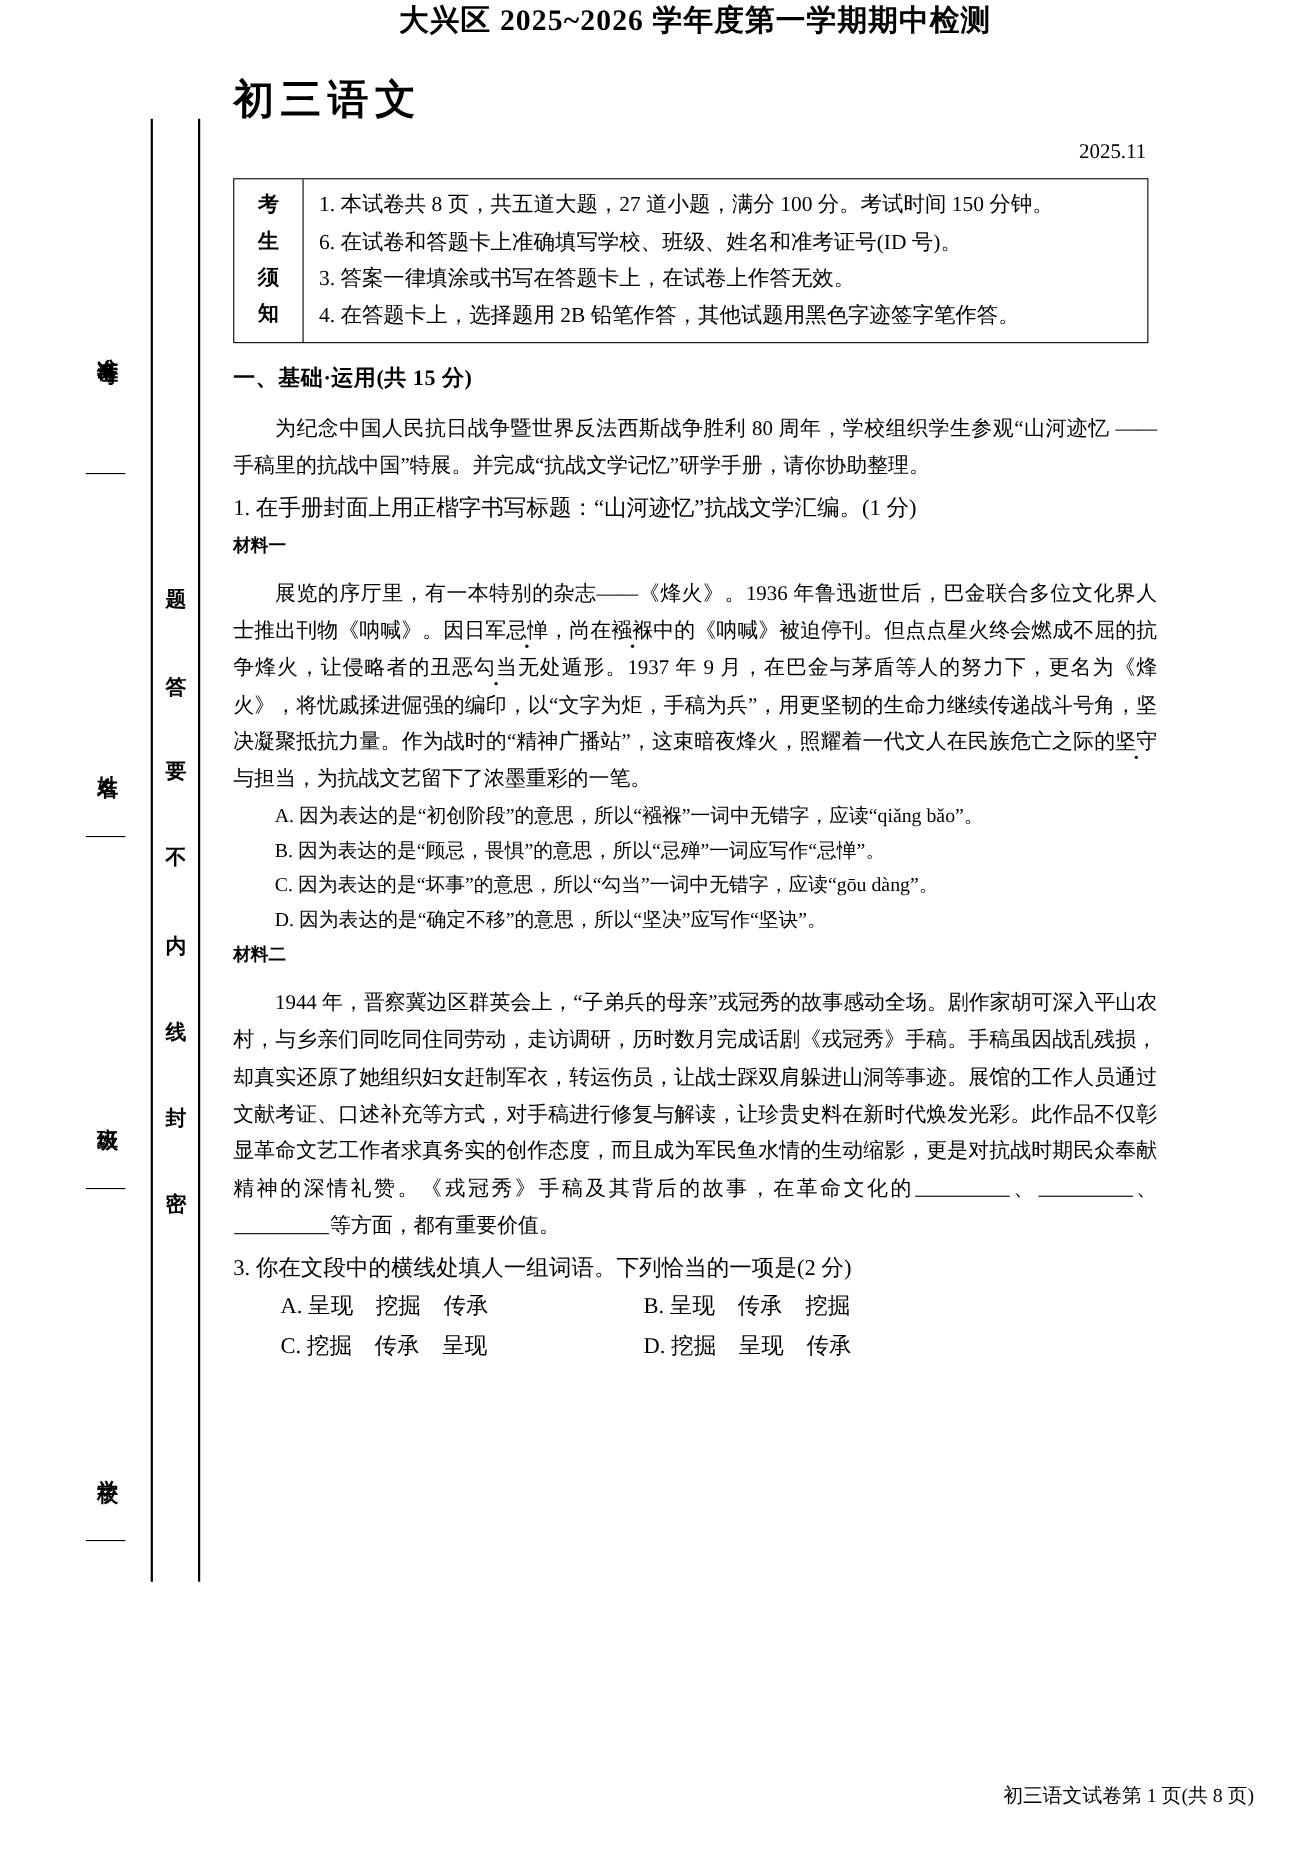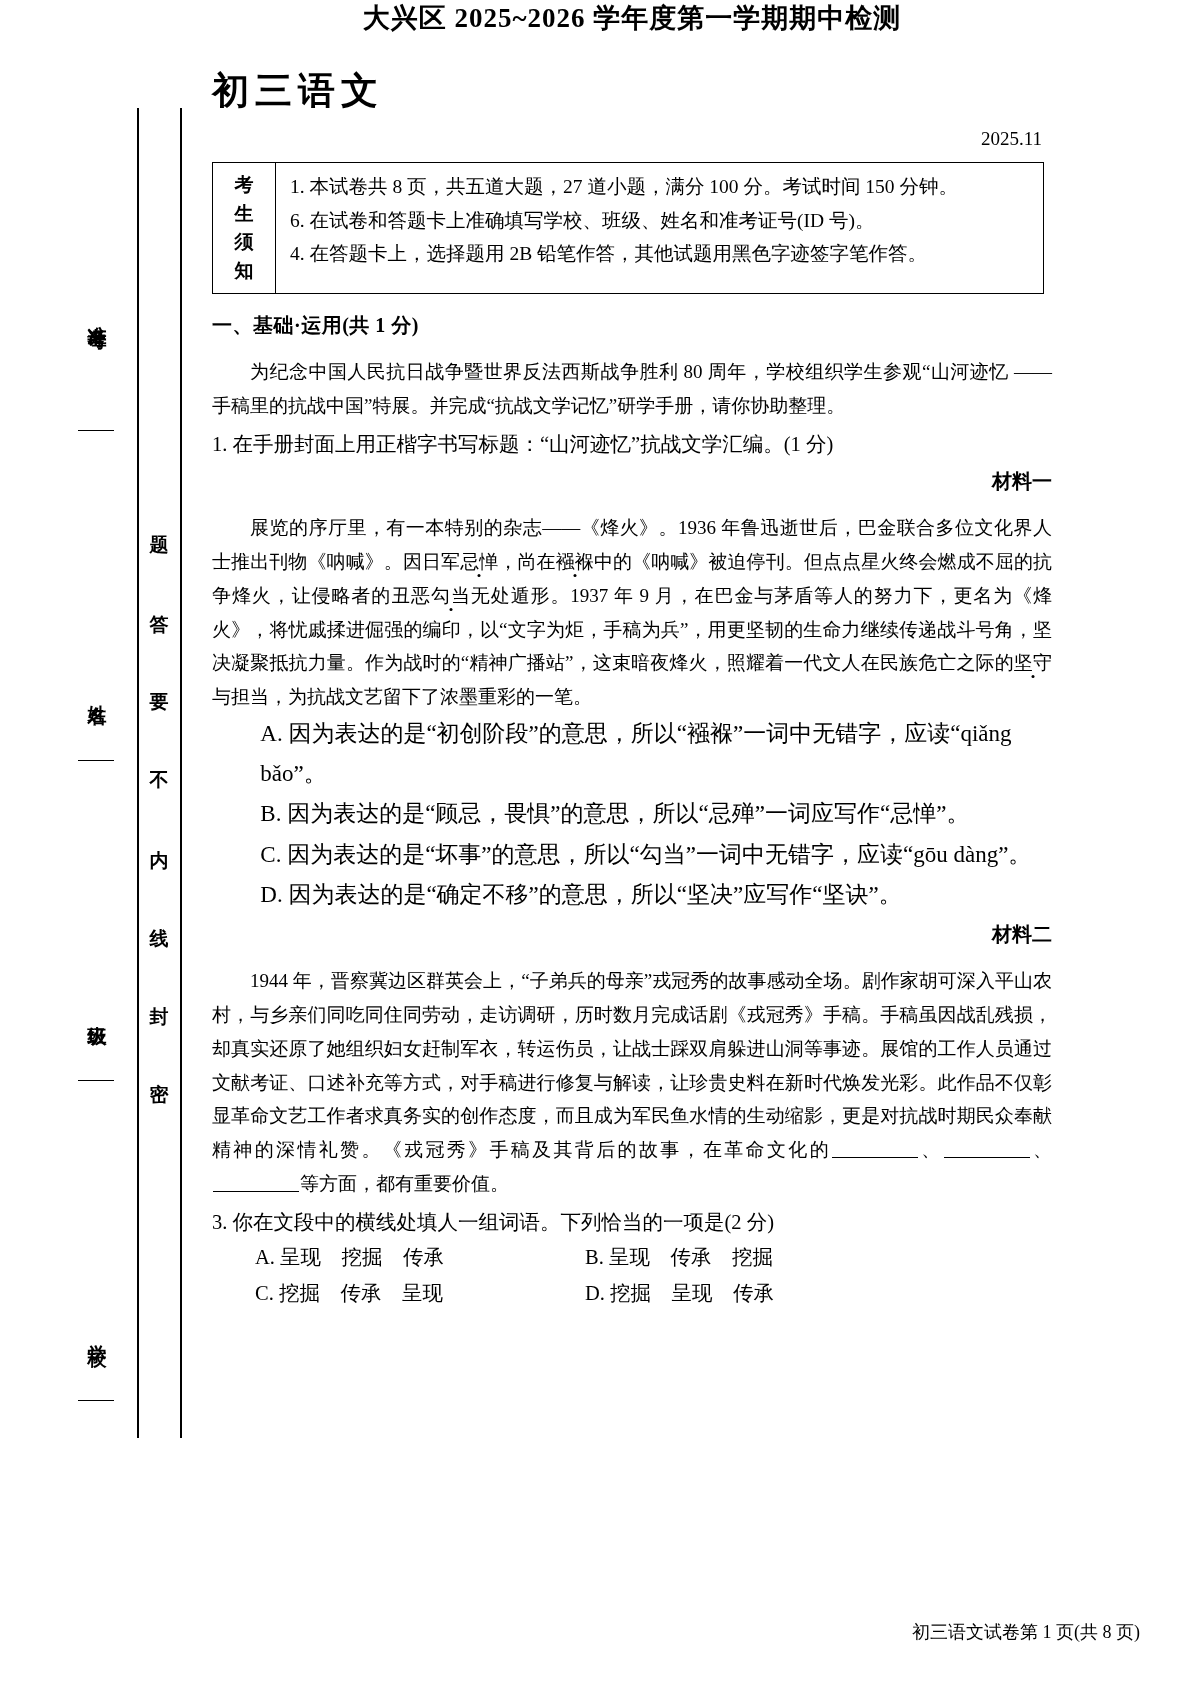--- a/index.html
+++ b/index.html
@@ -51,23 +51,23 @@
   .notice-body{flex:1;padding:7px 10px 7px 14px;}
   .notice-body p{margin:0;font-size:19.5px;line-height:1.72;white-space:nowrap;}
 
   
   .sec-head{font-size:20px;font-weight:700;margin-top:18px;letter-spacing:.5px;}
 
   .para{font-size:19px;line-height:1.78;margin-top:16px;text-align:justify;
         text-justify:inter-ideograph;}
   .para.indent{text-indent:2em;}
   .qline{font-size:20.5px;line-height:1.78;margin-top:3px;}
-  .mat-head{text-align:right;font-size:20px;font-weight:700;margin-top:6px;}
+  .mat-head{text-align:left;font-size:16px;font-weight:700;margin-top:6px;}
 
-  .opt{font-size:23px;line-height:1.75;margin-left:2.1em;}
+  .opt{font-size:18px;line-height:1.75;margin-left:2.1em;}
   .opt-row{display:flex;font-size:20.5px;line-height:1.75;margin-left:2.1em;}
   .opt-row .c1{width:330px;}
   .opt-row .c2{flex:1;}
 
   .dot{position:relative;}
   .dot::after{
     content:"";position:absolute;left:50%;bottom:-5px;transform:translateX(-50%);
     width:3px;height:3px;border-radius:50%;background:#000;
   }
   .blankline{display:inline-block;width:86px;border-bottom:1.5px solid #000;
@@ -114,25 +114,26 @@
     <div class="notice">
       <div class="notice-label">
         <span>考</span>
         <span>生</span>
         <span>须</span>
         <span>知</span>
       </div>
       <div class="notice-body">
         <p>1. 本试卷共 8 页，共五道大题，27 道小题，满分 100 分。考试时间 150 分钟。</p>
         <p>6. 在试卷和答题卡上准确填写学校、班级、姓名和准考证号(ID 号)。</p>
+        <p>3. 答案一律填涂或书写在答题卡上，在试卷上作答无效。</p>
         <p>4. 在答题卡上，选择题用 2B 铅笔作答，其他试题用黑色字迹签字笔作答。</p>
       </div>
     </div>
 
-    <div class="sec-head">一、基础·运用(共 1 分)</div>
+    <div class="sec-head">一、基础·运用(共 15 分)</div>
 
     <div class="para indent">为纪念中国人民抗日战争暨世界反法西斯战争胜利 80 周年，学校组织学生参观“山河迹忆 —— 手稿里的抗战中国”特展。并完成“抗战文学记忆”研学手册，请你协助整理。</div>
 
     <div class="qline">1. 在手册封面上用正楷字书写标题：“山河迹忆”抗战文学汇编。(1 分)</div>
 
     <div class="mat-head">材料一</div>
 
     <div class="para indent"><span>展览的序厅里，有一本特别的杂志——《烽火》。1936 年鲁迅逝世后，巴金联合多位文化界人士推出刊物《呐喊》。因日军</span><span class="dot">忌惮</span><span>，尚在</span><span class="dot">襁褓</span><span>中的《呐喊》被迫停刊。但点点星火终会燃成不屈的抗争烽火，让侵略者的丑恶</span><span class="dot">勾当</span><span>无处遁形。1937 年 9 月，在巴金与茅盾等人的努力下，更名为《烽火》，将忧戚揉进倔强的编印，以“文字为炬，手稿为兵”，用更坚韧的生命力继续传递战斗号角，</span><span class="dot">坚决</span><span>凝聚抵抗力量。作为战时的“精神广播站”，这束暗夜烽火，照耀着一代文人在民族危亡之际的坚守与担当，为抗战文艺留下了浓墨重彩的一笔。</span></div>
 
     <div class="opt">A. 因为表达的是“初创阶段”的意思，所以“襁褓”一词中无错字，应读“qiǎng bǎo”。</div>

